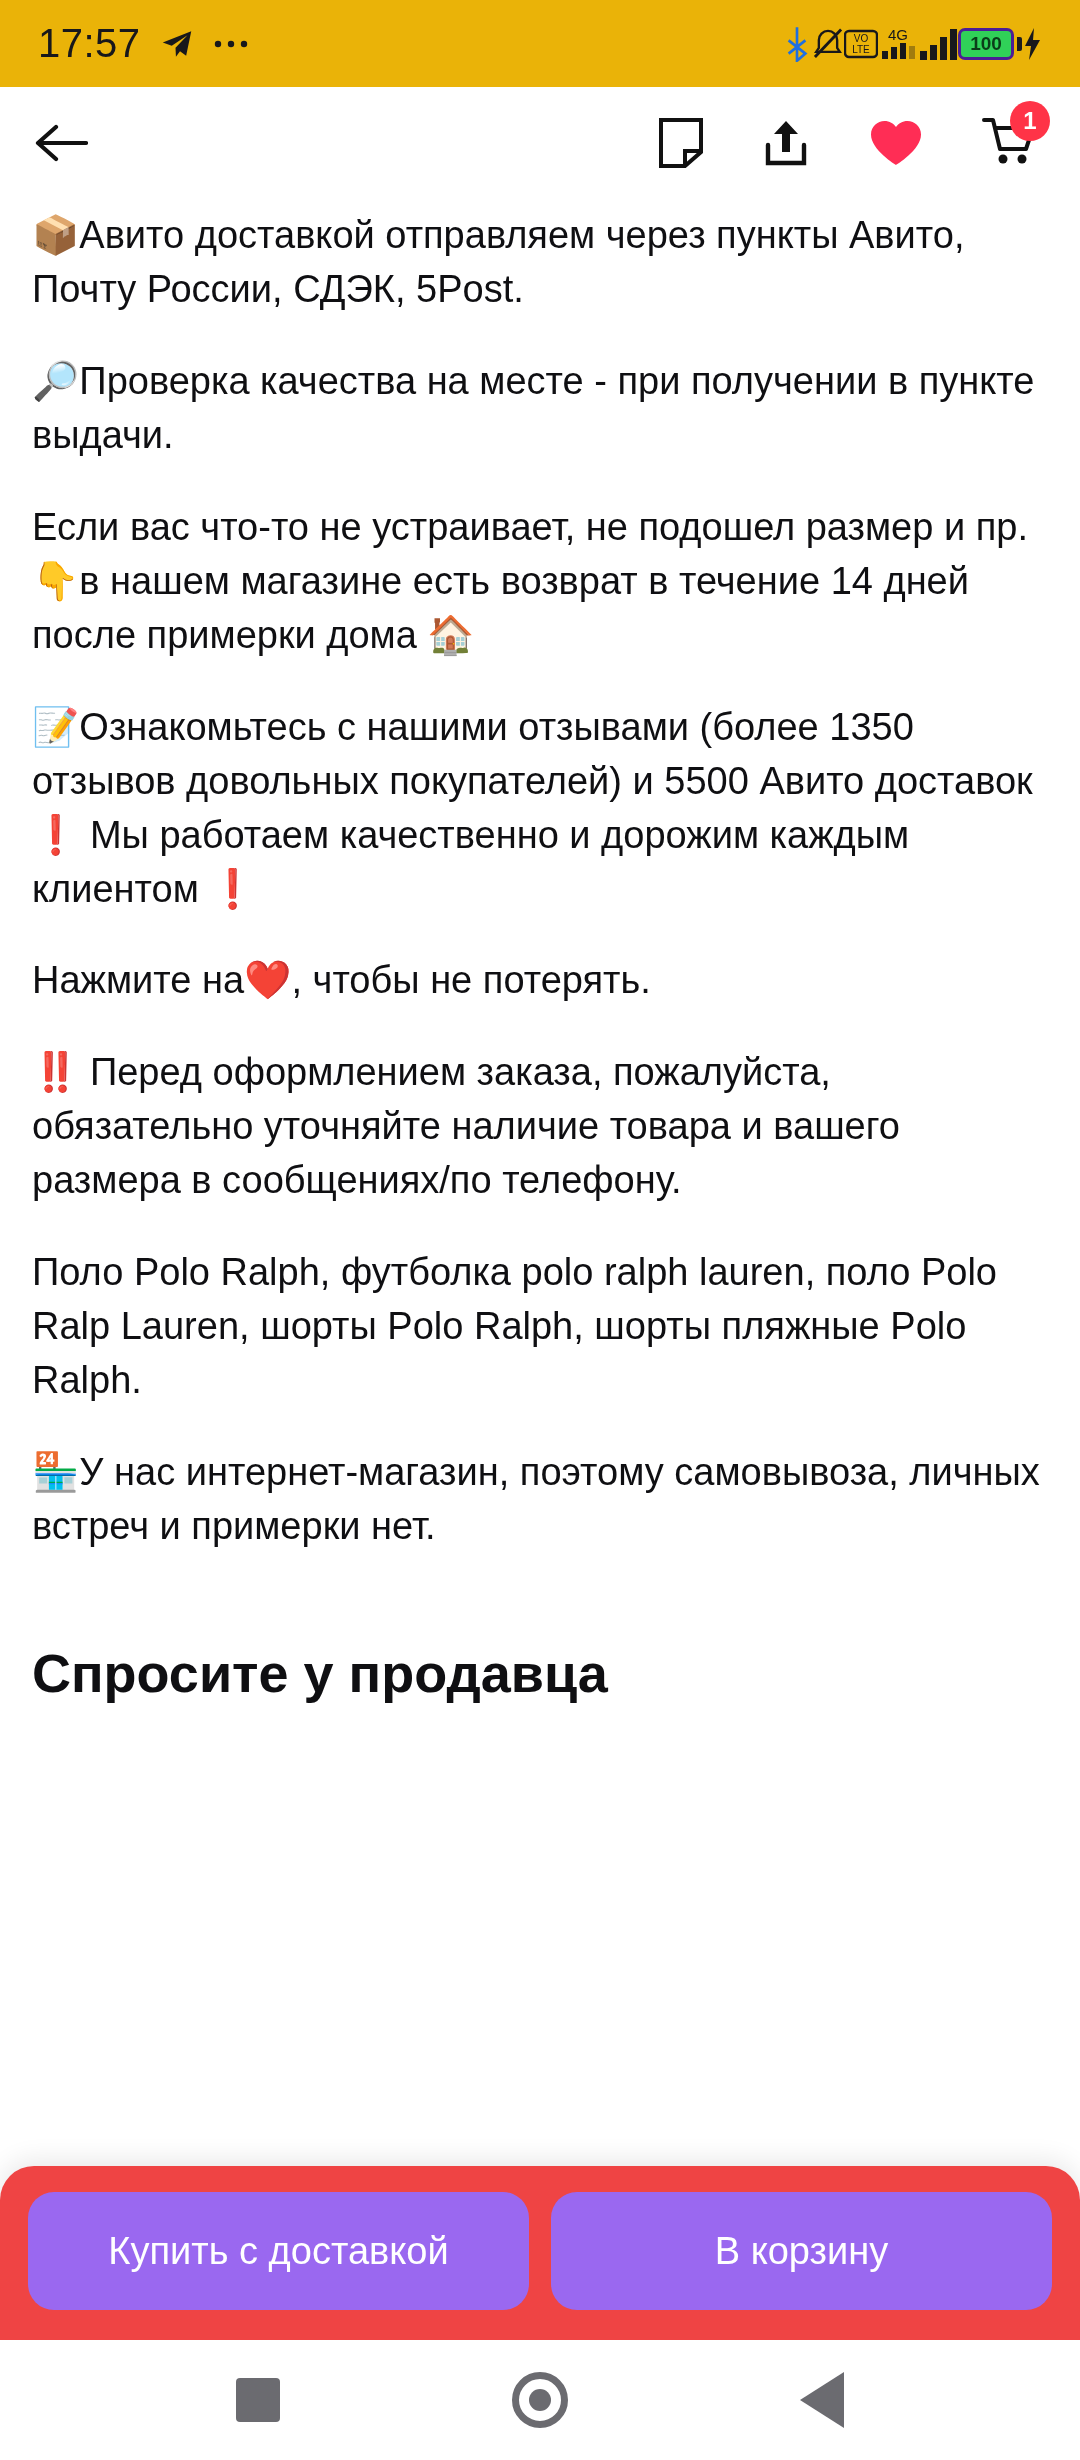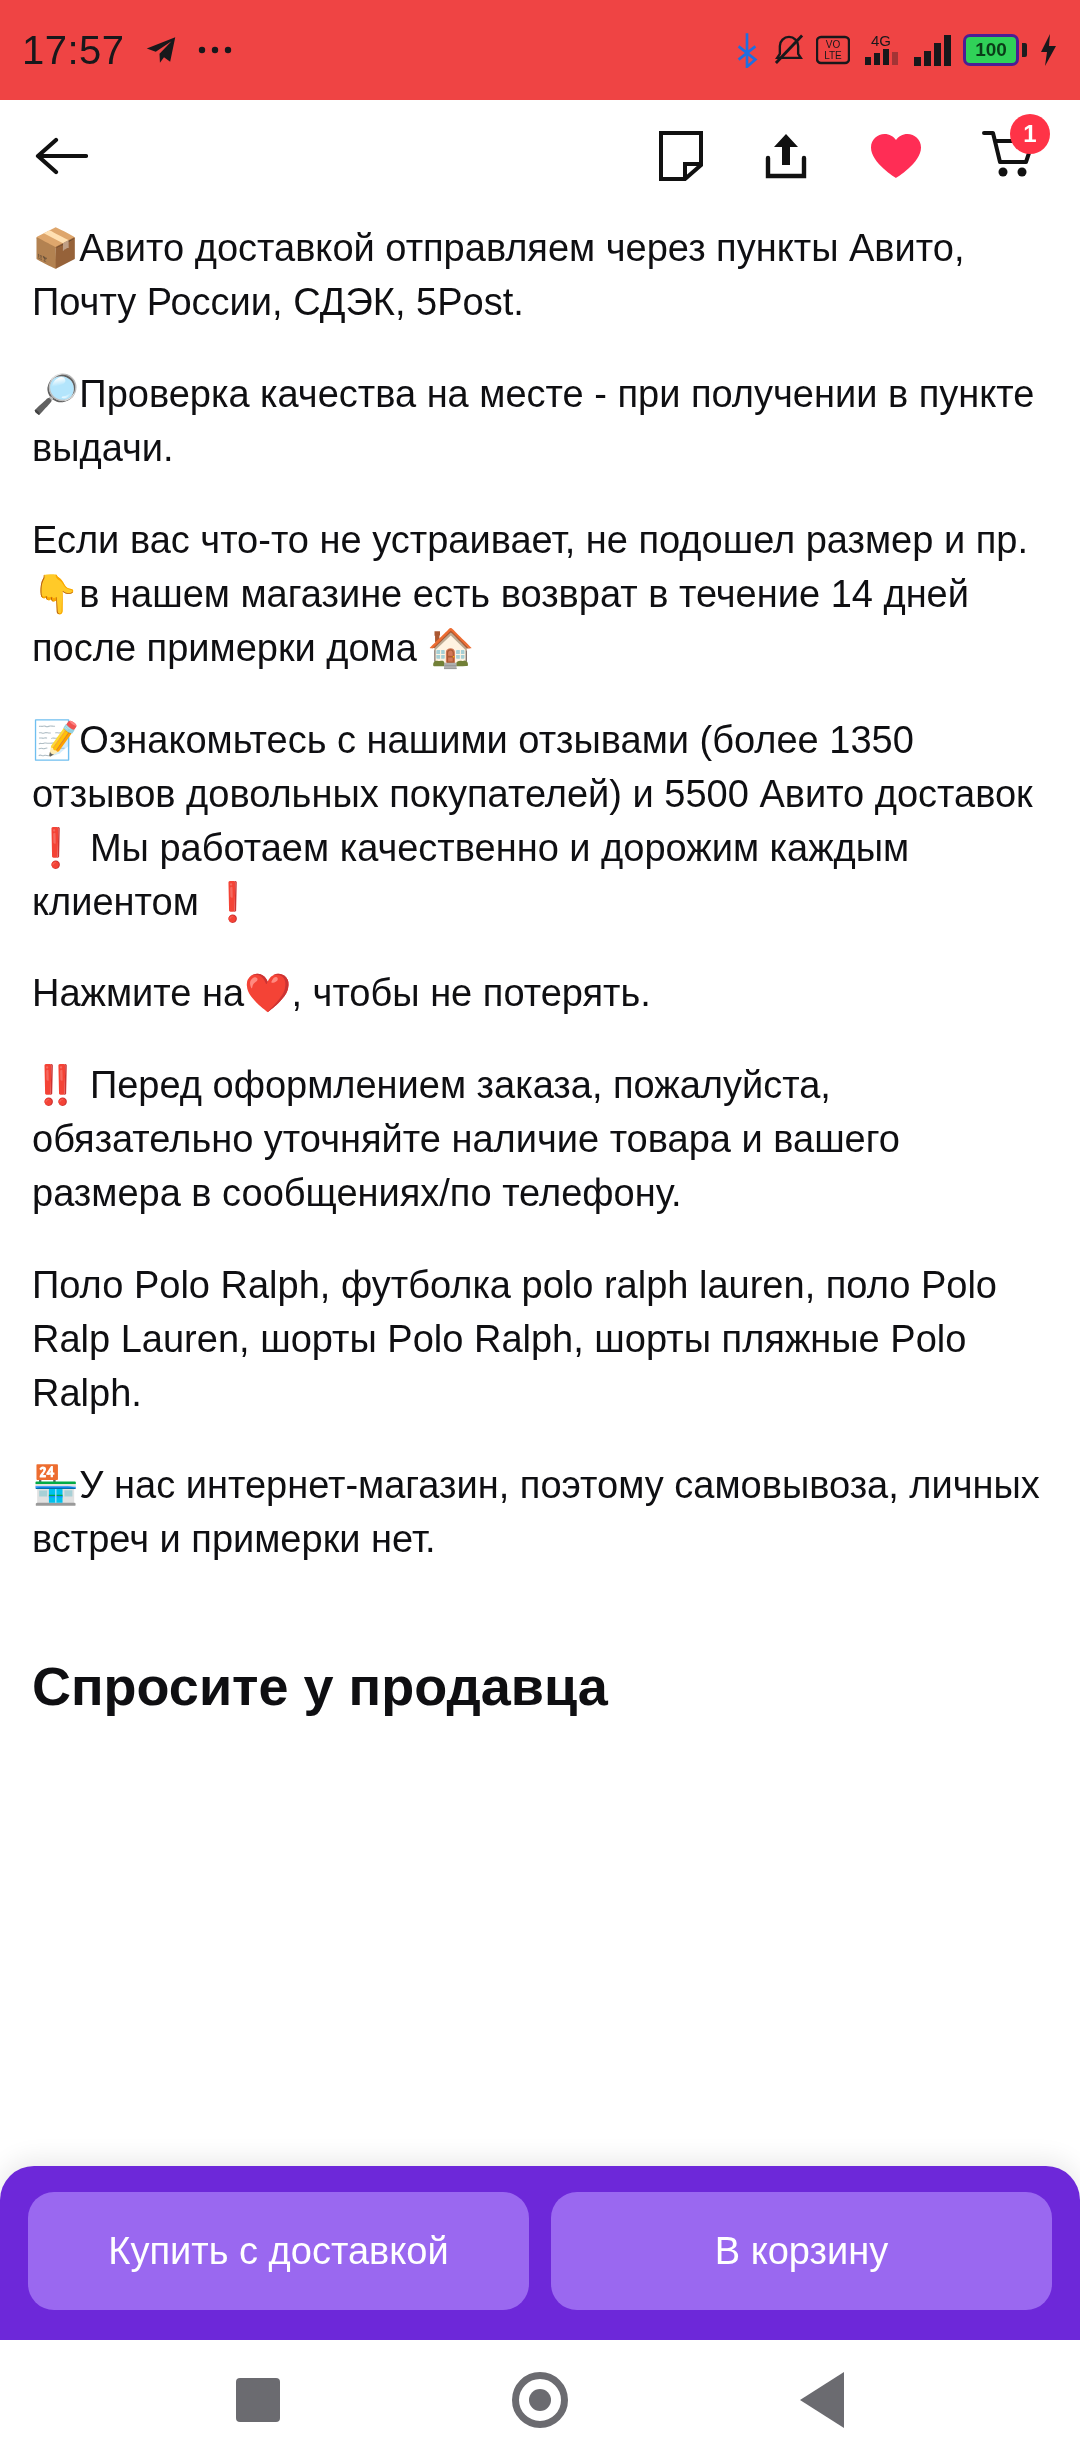--- a/index.html
+++ b/index.html
@@ -7,30 +7,30 @@
     width: 1080px;
     height: 2460px;
     background: #ffffff;
     font-family: "Liberation Sans", sans-serif;
     overflow: hidden;
   }
   body { position: relative; }
 
   
   .statusbar {
-    height: 100px;
-    background: #ef4444;
+    height: 87px;
+    background: #eab308;
     display: flex;
     align-items: center;
     justify-content: space-between;
-    padding: 0 22px;
+    padding: 0 38px;
   }
   .sb-left { display: flex; align-items: center; gap: 18px; }
   .sb-time { font-size: 40px; color: #18181b; letter-spacing: .5px; }
-  .sb-right { display: flex; align-items: center; gap: 11px; }
+  .sb-right { display: flex; align-items: center; }
   .ico { display: inline-flex; align-items: center; justify-content: center; }
   .battery {
     width: 56px; height: 32px; border-radius: 7px; background: #30d158;
     color: #0a3d18; font-size: 19px; font-weight: bold;
     display: flex; align-items: center; justify-content: center;
     border: 3px solid #4c1d95;
   }
   .bat-wrap { display: flex; align-items: center; gap: 3px; }
   .bat-tip { width: 5px; height: 14px; background: #1d1d1f; border-radius: 0 2px 2px 0; }
 
@@ -91,21 +91,21 @@
     line-height: 1.4;
     color: #2b2b30;
   }
   .send-icon { padding-top: 6px; }
 
   
   .bottombar {
     position: absolute;
     left: 0; right: 0;
     bottom: 120px;
-    background: #6d28d9;
+    background: #ef4444;
     border-radius: 34px 34px 0 0;
     padding: 26px 28px 30px 28px;
     display: flex;
     gap: 22px;
     box-shadow: 0 -6px 26px rgba(0,0,0,.09);
   }
   .btn {
     flex: 1;
     height: 118px;
     border-radius: 26px;

